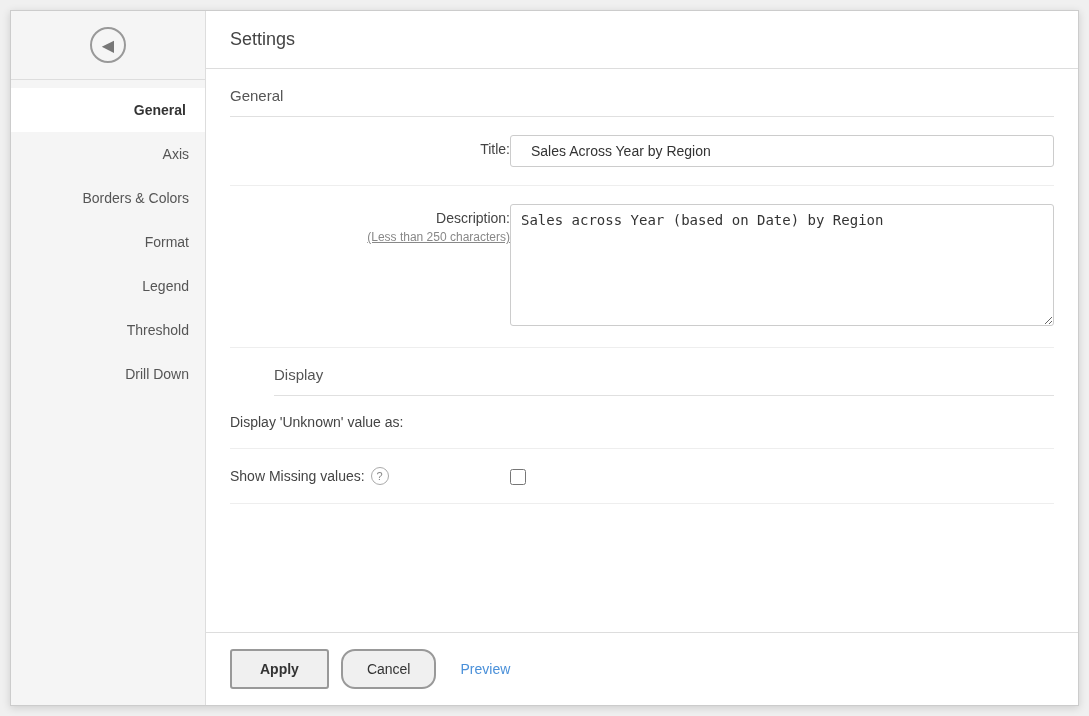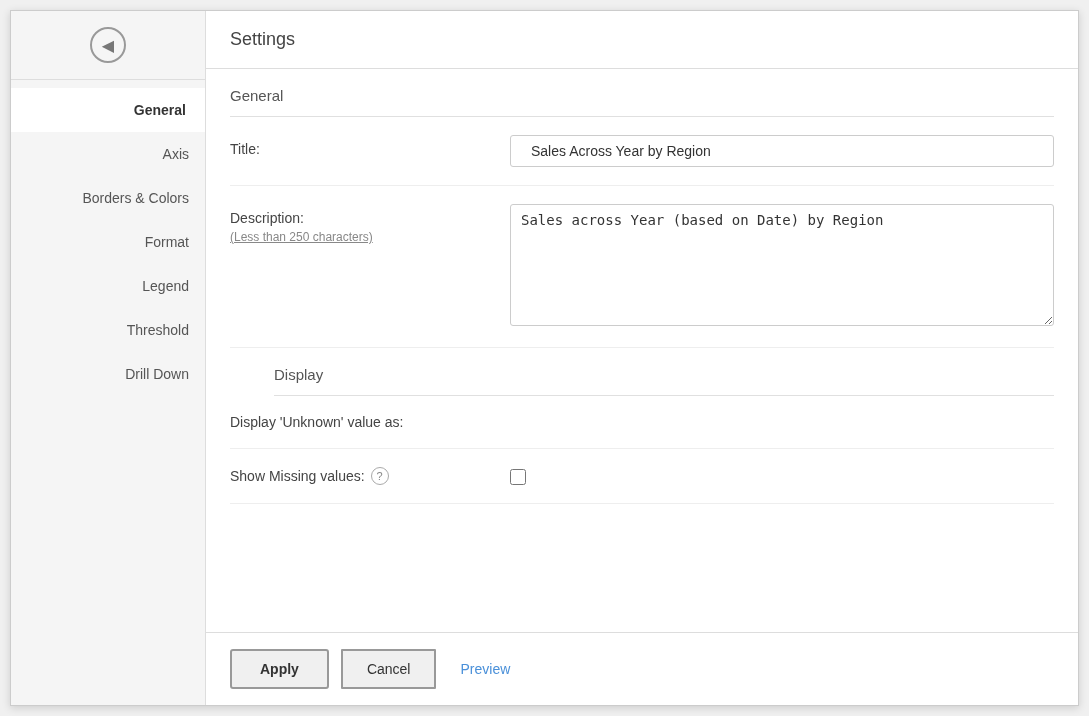--- a/index.html
+++ b/index.html
@@ -114,20 +114,21 @@
       padding: 18px 0;
       border-bottom: 1px solid #eee;
     }
 
     .form-label {
       width: 280px;
       flex-shrink: 0;
       padding-top: 6px;
       color: #444;
       font-size: 14px;
+      text-align: right;
     }
 
     .form-label-sub {
       font-size: 12px;
       color: #888;
       margin-top: 4px;
       text-decoration: underline;
     }
 
     .form-field {
@@ -225,21 +226,21 @@
       cursor: pointer;
       font-size: 14px;
       font-weight: bold;
       color: #333;
     }
 
     .btn-cancel {
       padding: 10px 24px;
       background: #f0f0f0;
       border: 2px solid #999;
-      border-radius: 1px;
+      border-radius: 14px;
       cursor: pointer;
       font-size: 14px;
       color: #333;
     }
 
     .btn-preview {
       padding: 10px 12px;
       background: none;
       border: none;
       cursor: pointer;

